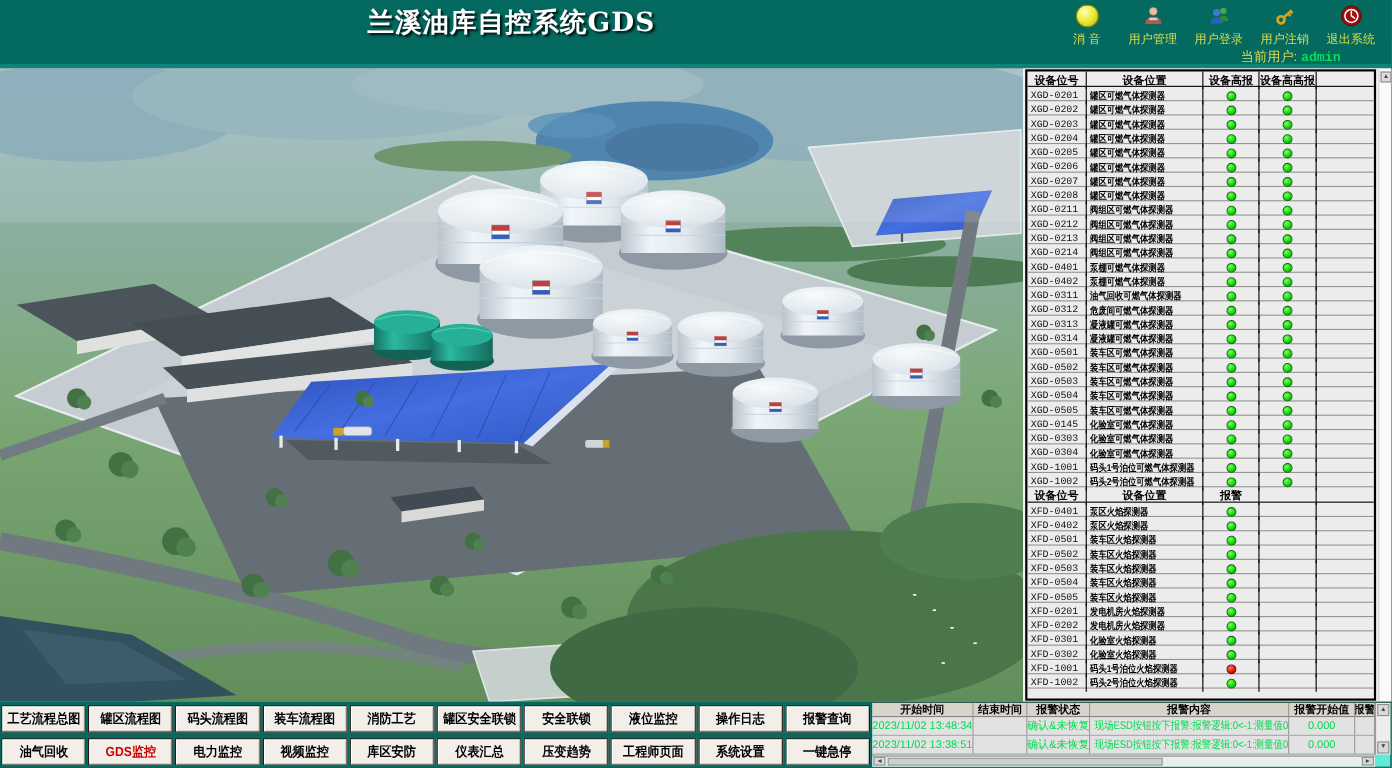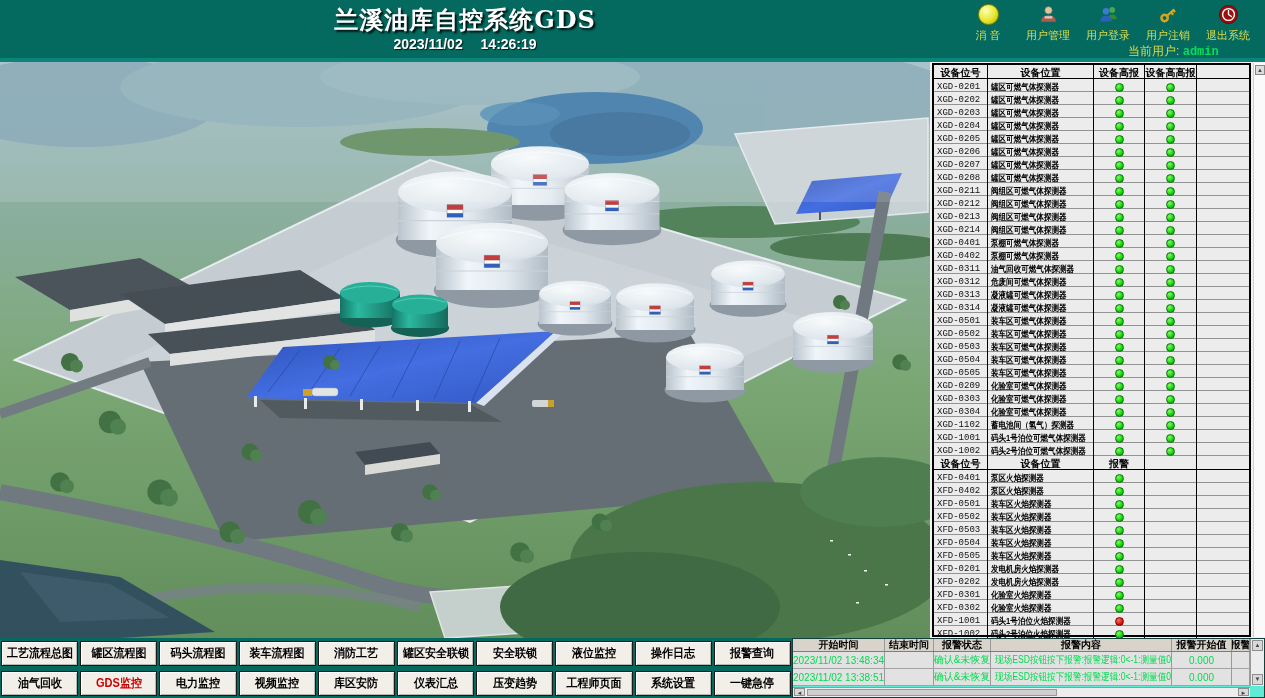--- a/index.html
+++ b/index.html
@@ -80,24 +80,20 @@
   .h-scroll .right{ right:1px; top:0px; width:11px; height:8px; }
   .h-thumb { position:absolute; left:14px; top:1px; width:250px; height:7px; background:#CFCFCF; border:1px solid #9a9a9a; }
 </style>
 </head>
 <body>
 
 <div id="app">
 
   <div class="header">
     <div class="title">兰溪油库自控系统GDS</div>
-    <div class="datetime">
-      <span>2023/11/02</span>
-      <span>14:26:19</span>
-    </div>
 
     <div class="toolbar">
       <div class="tool">
         <div class="ticon icon-mute"></div>
         <div class="tlabel">消  音</div>
       </div>
       <div class="tool">
         <svg class="ticon" viewBox="0 0 20 20">
           <circle cx="10" cy="6" r="3.4" fill="#e6c2a0" stroke="#a58564" stroke-width=".6"></circle>
           <path d="M3 17c0-4.2 3.1-6.2 7-6.2s7 2 7 6.2z" fill="#b25a4a"></path>
@@ -699,21 +695,21 @@
             </div>
             <div class="cell">
               <span class="dot dot-green"></span>
             </div>
             <div class="cell">
               <span class="dot dot-green"></span>
             </div>
           </div>
 
           <div class="gt-row">
-            <div class="cell tag">XGD-0209</div>
+            <div class="cell tag">XGD-0145</div>
             <div class="cell loc">
               <span class="locx">化验室可燃气体探测器</span>
             </div>
             <div class="cell">
               <span class="dot dot-green"></span>
             </div>
             <div class="cell">
               <span class="dot dot-green"></span>
             </div>
             <div class="cell">
@@ -746,35 +742,20 @@
               <span class="dot dot-green"></span>
             </div>
             <div class="cell">
               <span class="dot dot-green"></span>
             </div>
             <div class="cell">
               <span class="dot dot-green"></span>
             </div>
           </div>
 
-          <div class="gt-row">
-            <div class="cell tag">XGD-1102</div>
-            <div class="cell loc">
-              <span class="locx">蓄电池间（氢气）探测器</span>
-            </div>
-            <div class="cell">
-              <span class="dot dot-green"></span>
-            </div>
-            <div class="cell">
-              <span class="dot dot-green"></span>
-            </div>
-            <div class="cell">
-              <span class="dot dot-green"></span>
-            </div>
-          </div>
 
           <div class="gt-row">
             <div class="cell tag">XGD-1001</div>
             <div class="cell loc">
               <span class="locx">码头1号泊位可燃气体探测器</span>
             </div>
             <div class="cell">
               <span class="dot dot-green"></span>
             </div>
             <div class="cell">

